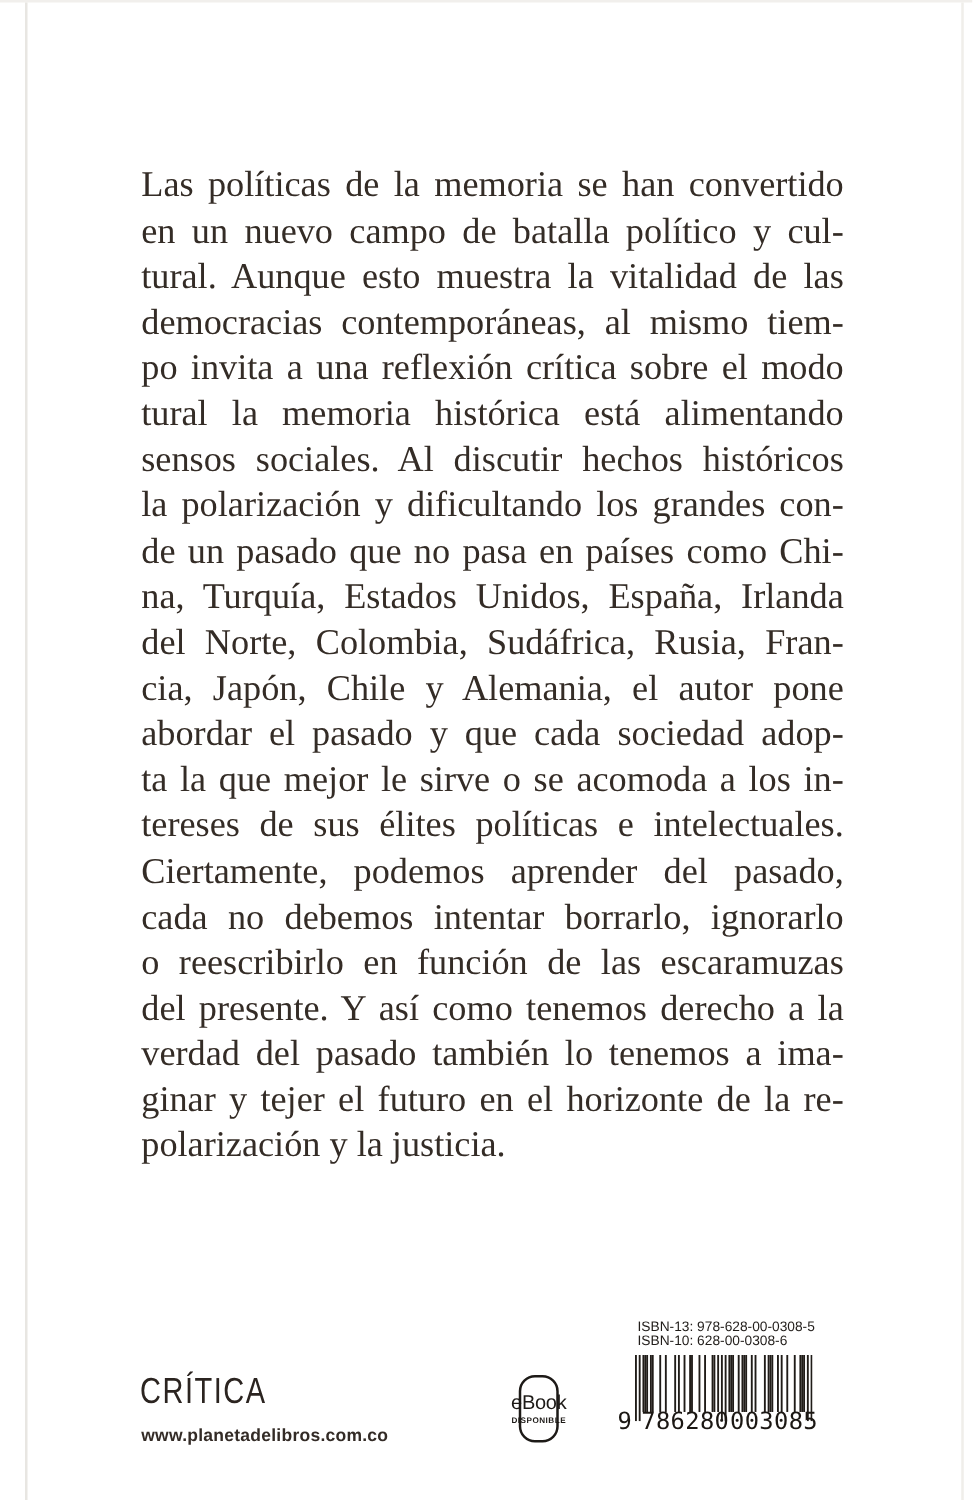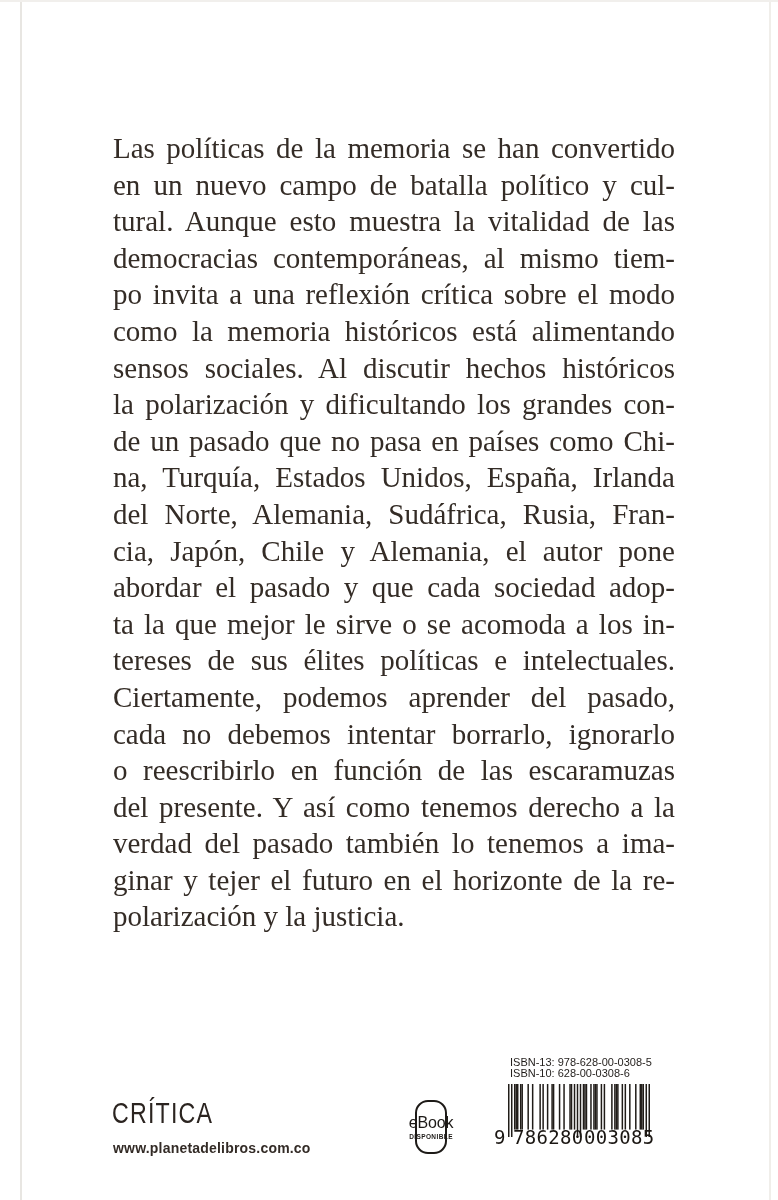--- a/index.html
+++ b/index.html
@@ -87,26 +87,26 @@
 
   <div class="edge edge-left"></div>
   <div class="edge edge-right"></div>
 
   <div class="synopsis">
       <div class="line">Las políticas de la memoria se han convertido</div>
       <div class="line">en un nuevo campo de batalla político y cul-</div>
       <div class="line">tural. Aunque esto muestra la vitalidad de las</div>
       <div class="line">democracias contemporáneas, al mismo tiem-</div>
       <div class="line">po invita a una reflexión crítica sobre el modo</div>
-      <div class="line">como la memoria históricos está alimentando</div>
+      <div class="line">tural la memoria histórica está alimentando</div>
       <div class="line">sensos sociales. Al discutir hechos históricos</div>
       <div class="line">la polarización y dificultando los grandes con-</div>
       <div class="line">de un pasado que no pasa en países como Chi-</div>
       <div class="line">na, Turquía, Estados Unidos, España, Irlanda</div>
-      <div class="line">del Norte, Alemania, Sudáfrica, Rusia, Fran-</div>
+      <div class="line">del Norte, Colombia, Sudáfrica, Rusia, Fran-</div>
       <div class="line">cia, Japón, Chile y Alemania, el autor pone</div>
       <div class="line">abordar el pasado y que cada sociedad adop-</div>
       <div class="line">ta la que mejor le sirve o se acomoda a los in-</div>
       <div class="line">tereses de sus élites políticas e intelectuales.</div>
       <div class="line">Ciertamente, podemos aprender del pasado,</div>
       <div class="line">cada no debemos intentar borrarlo, ignorarlo</div>
       <div class="line">o reescribirlo en función de las escaramuzas</div>
       <div class="line">del presente. Y así como tenemos derecho a la</div>
       <div class="line">verdad del pasado también lo tenemos a ima-</div>
       <div class="line">ginar y tejer el futuro en el horizonte de la re-</div>

